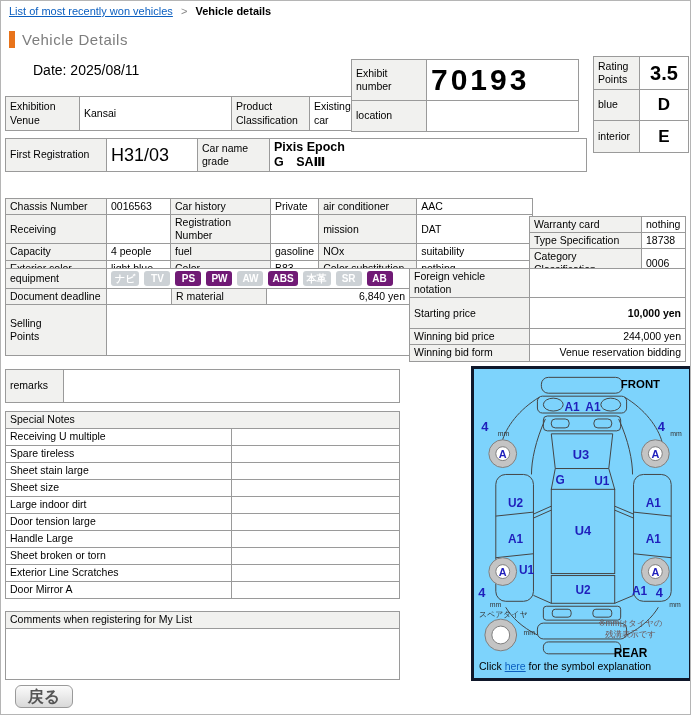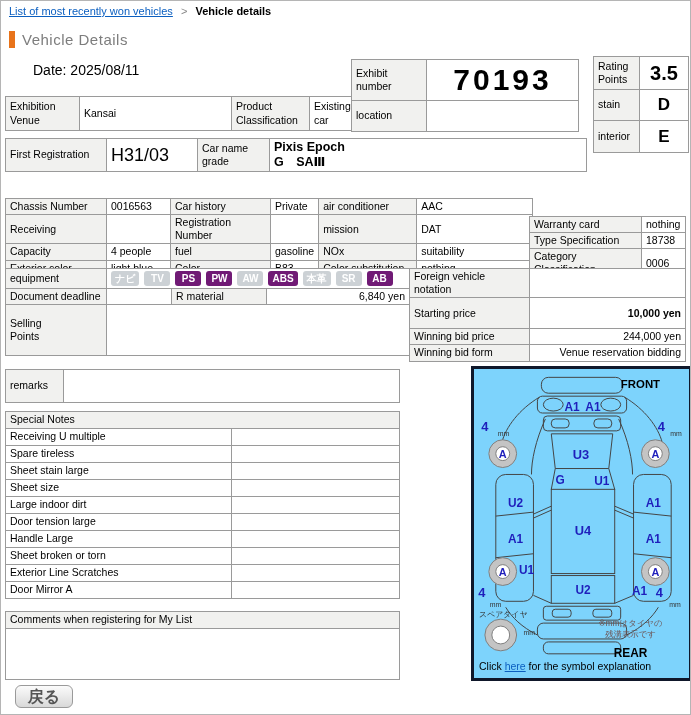--- a/index.html
+++ b/index.html
@@ -17,21 +17,21 @@
   .date{position:absolute;left:32px;top:61px;font-size:14px;font-weight:normal;}
 
   
   table.t{position:absolute;border-collapse:collapse;table-layout:fixed;background:#fff;}
   table.t td{border:1px solid #9a9a9a;padding:1px 4px;font-size:10.5px;vertical-align:middle;overflow:hidden;line-height:1.25;}
   td.lbl{background:#f1f1ef;}
   td.r{text-align:right;}
 
   .venue{left:4px;top:95px;padding-left:24px;}     .venue td{height:31px;}
   .exhibit{left:350px;top:58px;}
-  .exhibit .num{font-size:30px;font-weight:bold;letter-spacing:3px;text-align:center;}
+  .exhibit .num{font-size:30px;font-weight:bold;letter-spacing:3px;}
   .rating{left:592px;top:55px;}
   .rating .val{font-size:17px;font-weight:bold;text-align:center;}
   .rating .val.big{font-size:20px;}
 
   .reg1{left:4px;top:137px;}
   .reg1 .big{font-size:18px;}
   .reg1 .name{font-weight:bold;font-size:12.5px;line-height:1.2;}
   .reg2{left:4px;top:168px;} .reg2 td{height:19px;}
 
   .dA{left:4px;top:197px;}
@@ -120,21 +120,21 @@
     <colgroup>
         <col style="width:46px">
         <col style="width:49px">
       </colgroup>
     <tbody>
         <tr style="height:33px">
       <td class="lbl">Rating Points</td>
       <td class="val big">3.5</td>
     </tr>
     <tr style="height:31px">
-      <td class="lbl">stain</td>
+      <td class="lbl">blue</td>
       <td class="val">D</td>
     </tr>
     <tr style="height:32px">
       <td class="lbl">interior</td>
       <td class="val">E</td>
     </tr>
   </tbody>
     </table>
 
   <table class="t reg1">

